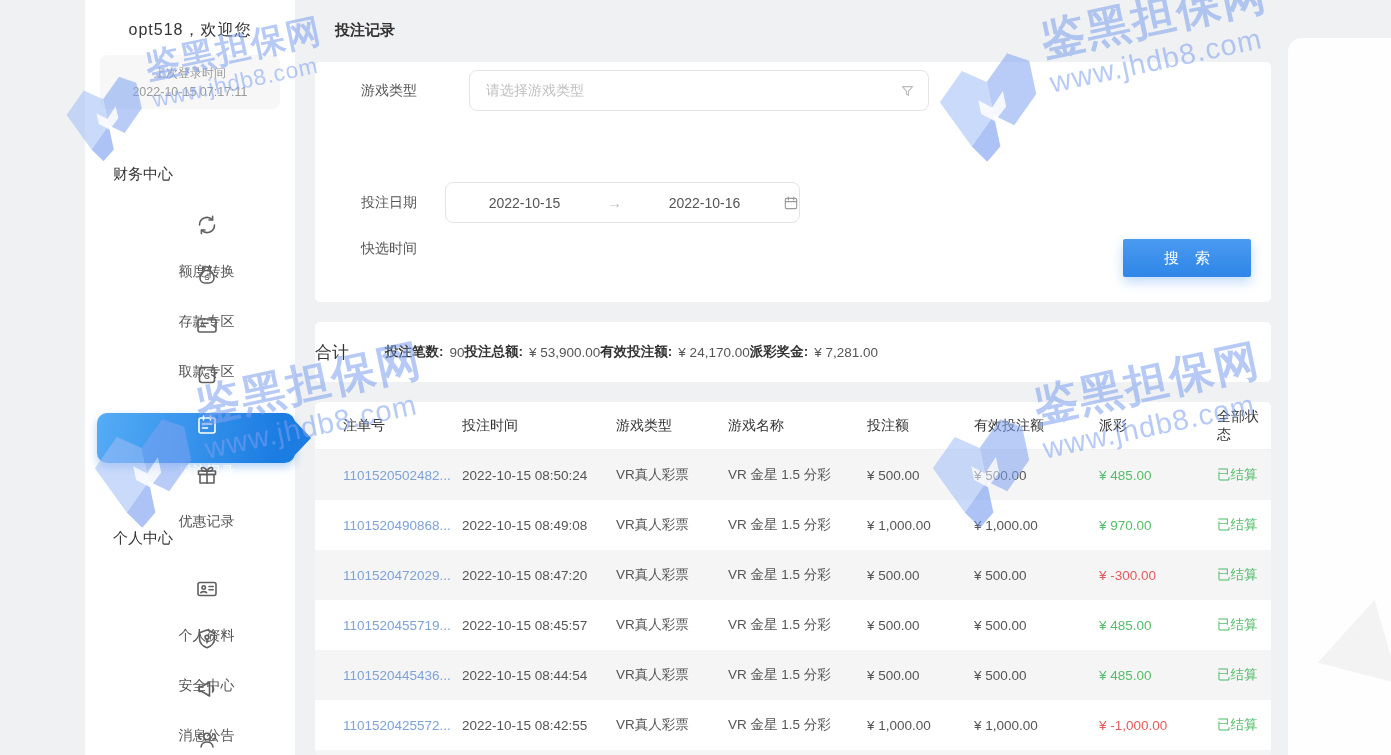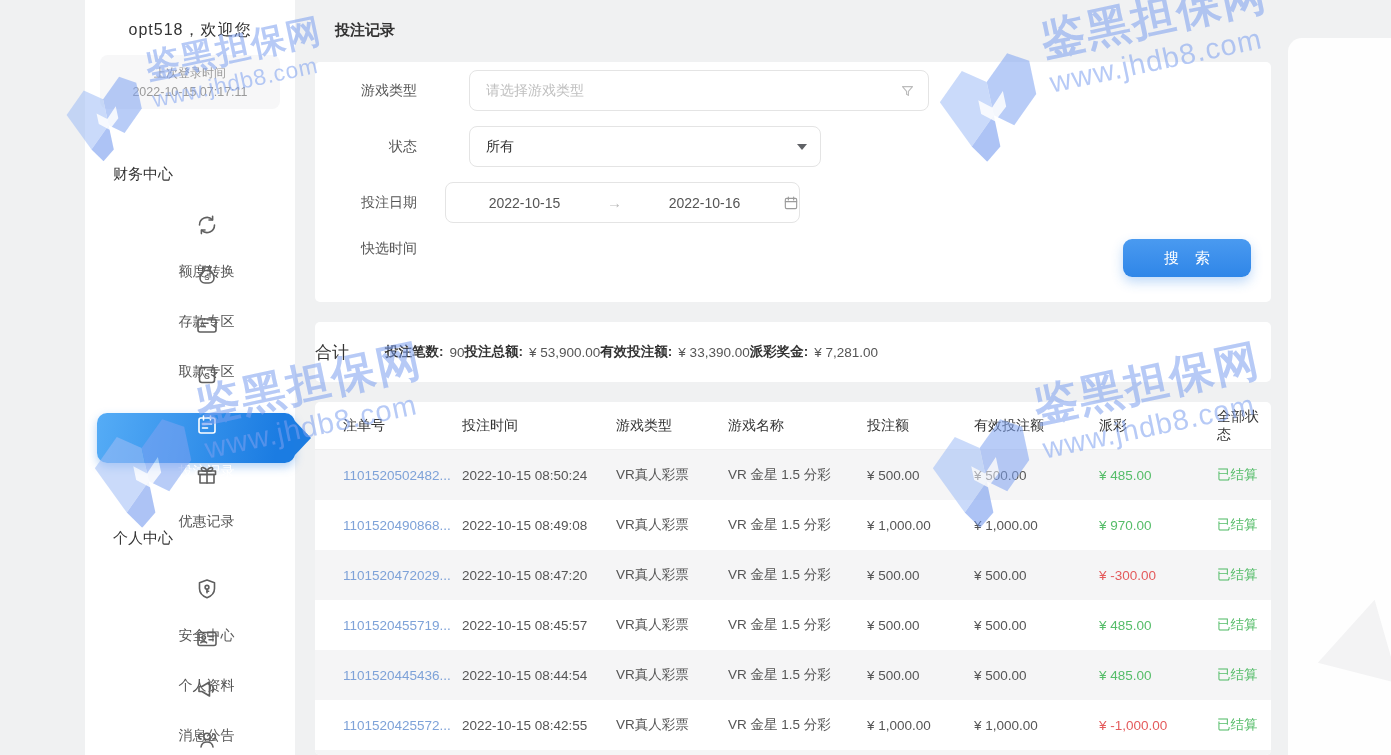--- a/index.html
+++ b/index.html
@@ -49,21 +49,21 @@
   .sel.w1{width:460px;} .sel.w2{width:352px;}
   .sel .ph{color:#bfbfbf;}
   .sel .right-ic{position:absolute;right:13px;top:50%;transform:translateY(-50%);display:flex;}
   .caret{width:0;height:0;border-left:5px solid transparent;border-right:5px solid transparent;border-top:6px solid #606266;}
   .daterange{width:355px;height:41px;border:1px solid #e4e4e4;border-radius:8px;display:flex;align-items:center;
     padding:0 0;font-size:14px;color:#555;cursor:pointer;background:#fff;}
   .daterange .dval{flex:1;text-align:center;}
   .daterange .darrow{color:#bbb;padding:0 4px;font-size:15px;}
   .quick-btn{width:63px;height:36px;margin-right:13px;border:none;border-radius:6px;background:#f4f4f5;
     font-size:14px;color:#555;cursor:pointer;font-family:inherit;}
-  .search-btn{position:absolute;left:808px;top:177px;width:128px;height:38px;border:none;border-radius:9px;
+  .search-btn{position:absolute;left:808px;top:177px;width:128px;height:38px;border:none;border-radius:2px;
     background:linear-gradient(180deg,#4a9af0,var(--accent));color:#fff;font-size:15px;letter-spacing:6px;
     padding-left:6px;cursor:pointer;font-family:inherit;box-shadow:0 5px 12px rgba(47,134,232,.30);}
   
   .sum-total{font-size:17px;color:#333;margin-right:36px;}
   .sum-items{display:flex;align-items:center;}
   .sum-item{font-size:13.5px;display:flex;align-items:center;}
   .sum-label{font-weight:bold;color:#333;}
   .sum-value{color:#555;margin-left:6px;}
   
   .thead,.trow{display:grid;grid-template-columns:113px 148px 106px 133px 101px 119px 112px 1fr;
@@ -167,40 +167,40 @@
               <path d="M12 8c1.5-4 6.5-4.5 5.5-1.5S13.5 8 12 8z"></path>
             </svg>
           </span>
           <span class="side-label">优惠记录</span>
         </div>
       </div>
       <div class="side-section">个人中心</div>
       <div class="side-list">
         <div class="side-item">
           <span class="mi-wrap">
-            <svg viewBox="0 0 24 24" fill="none" stroke="currentColor" stroke-width="1.6" stroke-linecap="round" stroke-linejoin="round">
-              <path d="M12 3l7.5 2.8v5.7c0 4.6-3.2 7.6-7.5 9.2-4.3-1.6-7.5-4.6-7.5-9.2V5.8z"></path>
-              <circle cx="12" cy="10.3" r="1.9"></circle>
-              <line x1="12" y1="12.2" x2="12" y2="15.8"></line>
-              <line x1="12" y1="14.2" x2="13.6" y2="14.2"></line>
-            </svg>
-          </span>
-          <span class="side-label">安全中心</span>
-        </div>
-        <div class="side-item">
-          <span class="mi-wrap">
             <svg viewBox="0 0 24 24" fill="none" stroke="currentColor" stroke-width="1.6" stroke-linecap="round">
               <rect x="3" y="5.5" width="18" height="13" rx="2"></rect>
               <circle cx="8.7" cy="10.5" r="1.7"></circle>
               <path d="M5.8 15.8c.4-1.6 5.4-1.6 5.8 0"></path>
               <line x1="14" y1="9.5" x2="18.2" y2="9.5"></line>
               <line x1="14" y1="12.8" x2="18.2" y2="12.8"></line>
             </svg>
           </span>
           <span class="side-label">个人资料</span>
+        </div>
+        <div class="side-item">
+          <span class="mi-wrap">
+            <svg viewBox="0 0 24 24" fill="none" stroke="currentColor" stroke-width="1.6" stroke-linecap="round" stroke-linejoin="round">
+              <path d="M12 3l7.5 2.8v5.7c0 4.6-3.2 7.6-7.5 9.2-4.3-1.6-7.5-4.6-7.5-9.2V5.8z"></path>
+              <circle cx="12" cy="10.3" r="1.9"></circle>
+              <line x1="12" y1="12.2" x2="12" y2="15.8"></line>
+              <line x1="12" y1="14.2" x2="13.6" y2="14.2"></line>
+            </svg>
+          </span>
+          <span class="side-label">安全中心</span>
         </div>
         <div class="side-item">
           <span class="mi-wrap">
             <svg viewBox="0 0 24 24" fill="none" stroke="currentColor" stroke-width="1.6" stroke-linejoin="round" stroke-linecap="round">
               <path d="M14.5 5 7 9.5H4v5h3L14.5 19z"></path>
               <path d="M17.5 9.5c1.2 1.6 1.2 3.9 0 5.5"></path>
             </svg>
           </span>
           <span class="side-label">消息公告</span>
         </div>
@@ -225,29 +225,20 @@
   <section class="card filter-card">
     <div class="frow r1">
       <span class="flabel">游戏类型</span>
       <div class="sel w1">
         <span class="ph">请选择游戏类型</span>
         <span class="right-ic">
           <svg width="15" height="15" viewBox="0 0 24 24" fill="none" stroke="#bcbcbc" stroke-width="1.8" stroke-linejoin="round">
               <path d="M4 5h16l-6.5 7.5V19l-3-1.8v-4.7z"></path>
             </svg>
         </span>
-      </div>
-    </div>
-    <div class="frow r2">
-      <span class="flabel">状态</span>
-      <div class="sel w2">
-        <span>所有</span>
-        <span class="right-ic">
-            <span class="caret"></span>
-          </span>
       </div>
     </div>
     <div class="frow r3">
       <span class="flabel">投注日期</span>
       <div class="daterange">
         <span class="dval">2022-10-15</span>
         <span class="darrow">→</span>
         <span class="dval">2022-10-16</span>
         <span style="display:flex;">
           <svg width="16" height="16" viewBox="0 0 24 24" fill="none" stroke="#9b9b9b" stroke-width="1.7" stroke-linecap="round">
@@ -271,21 +262,21 @@
         <div class="sum-item">
           <span class="sum-label">投注笔数:</span>
           <span class="sum-value">90</span>
         </div>
         <div class="sum-item">
           <span class="sum-label">投注总额:</span>
           <span class="sum-value">¥ 53,900.00</span>
         </div>
         <div class="sum-item">
           <span class="sum-label">有效投注额:</span>
-          <span class="sum-value">¥ 33,390.00</span>
+          <span class="sum-value">¥ 24,170.00</span>
         </div>
         <div class="sum-item">
           <span class="sum-label">派彩奖金:</span>
           <span class="sum-value">¥ 7,281.00</span>
         </div>
       </div>
   </section>
 
   <section class="card table-card">
     <div class="thead" id="tblHead">

